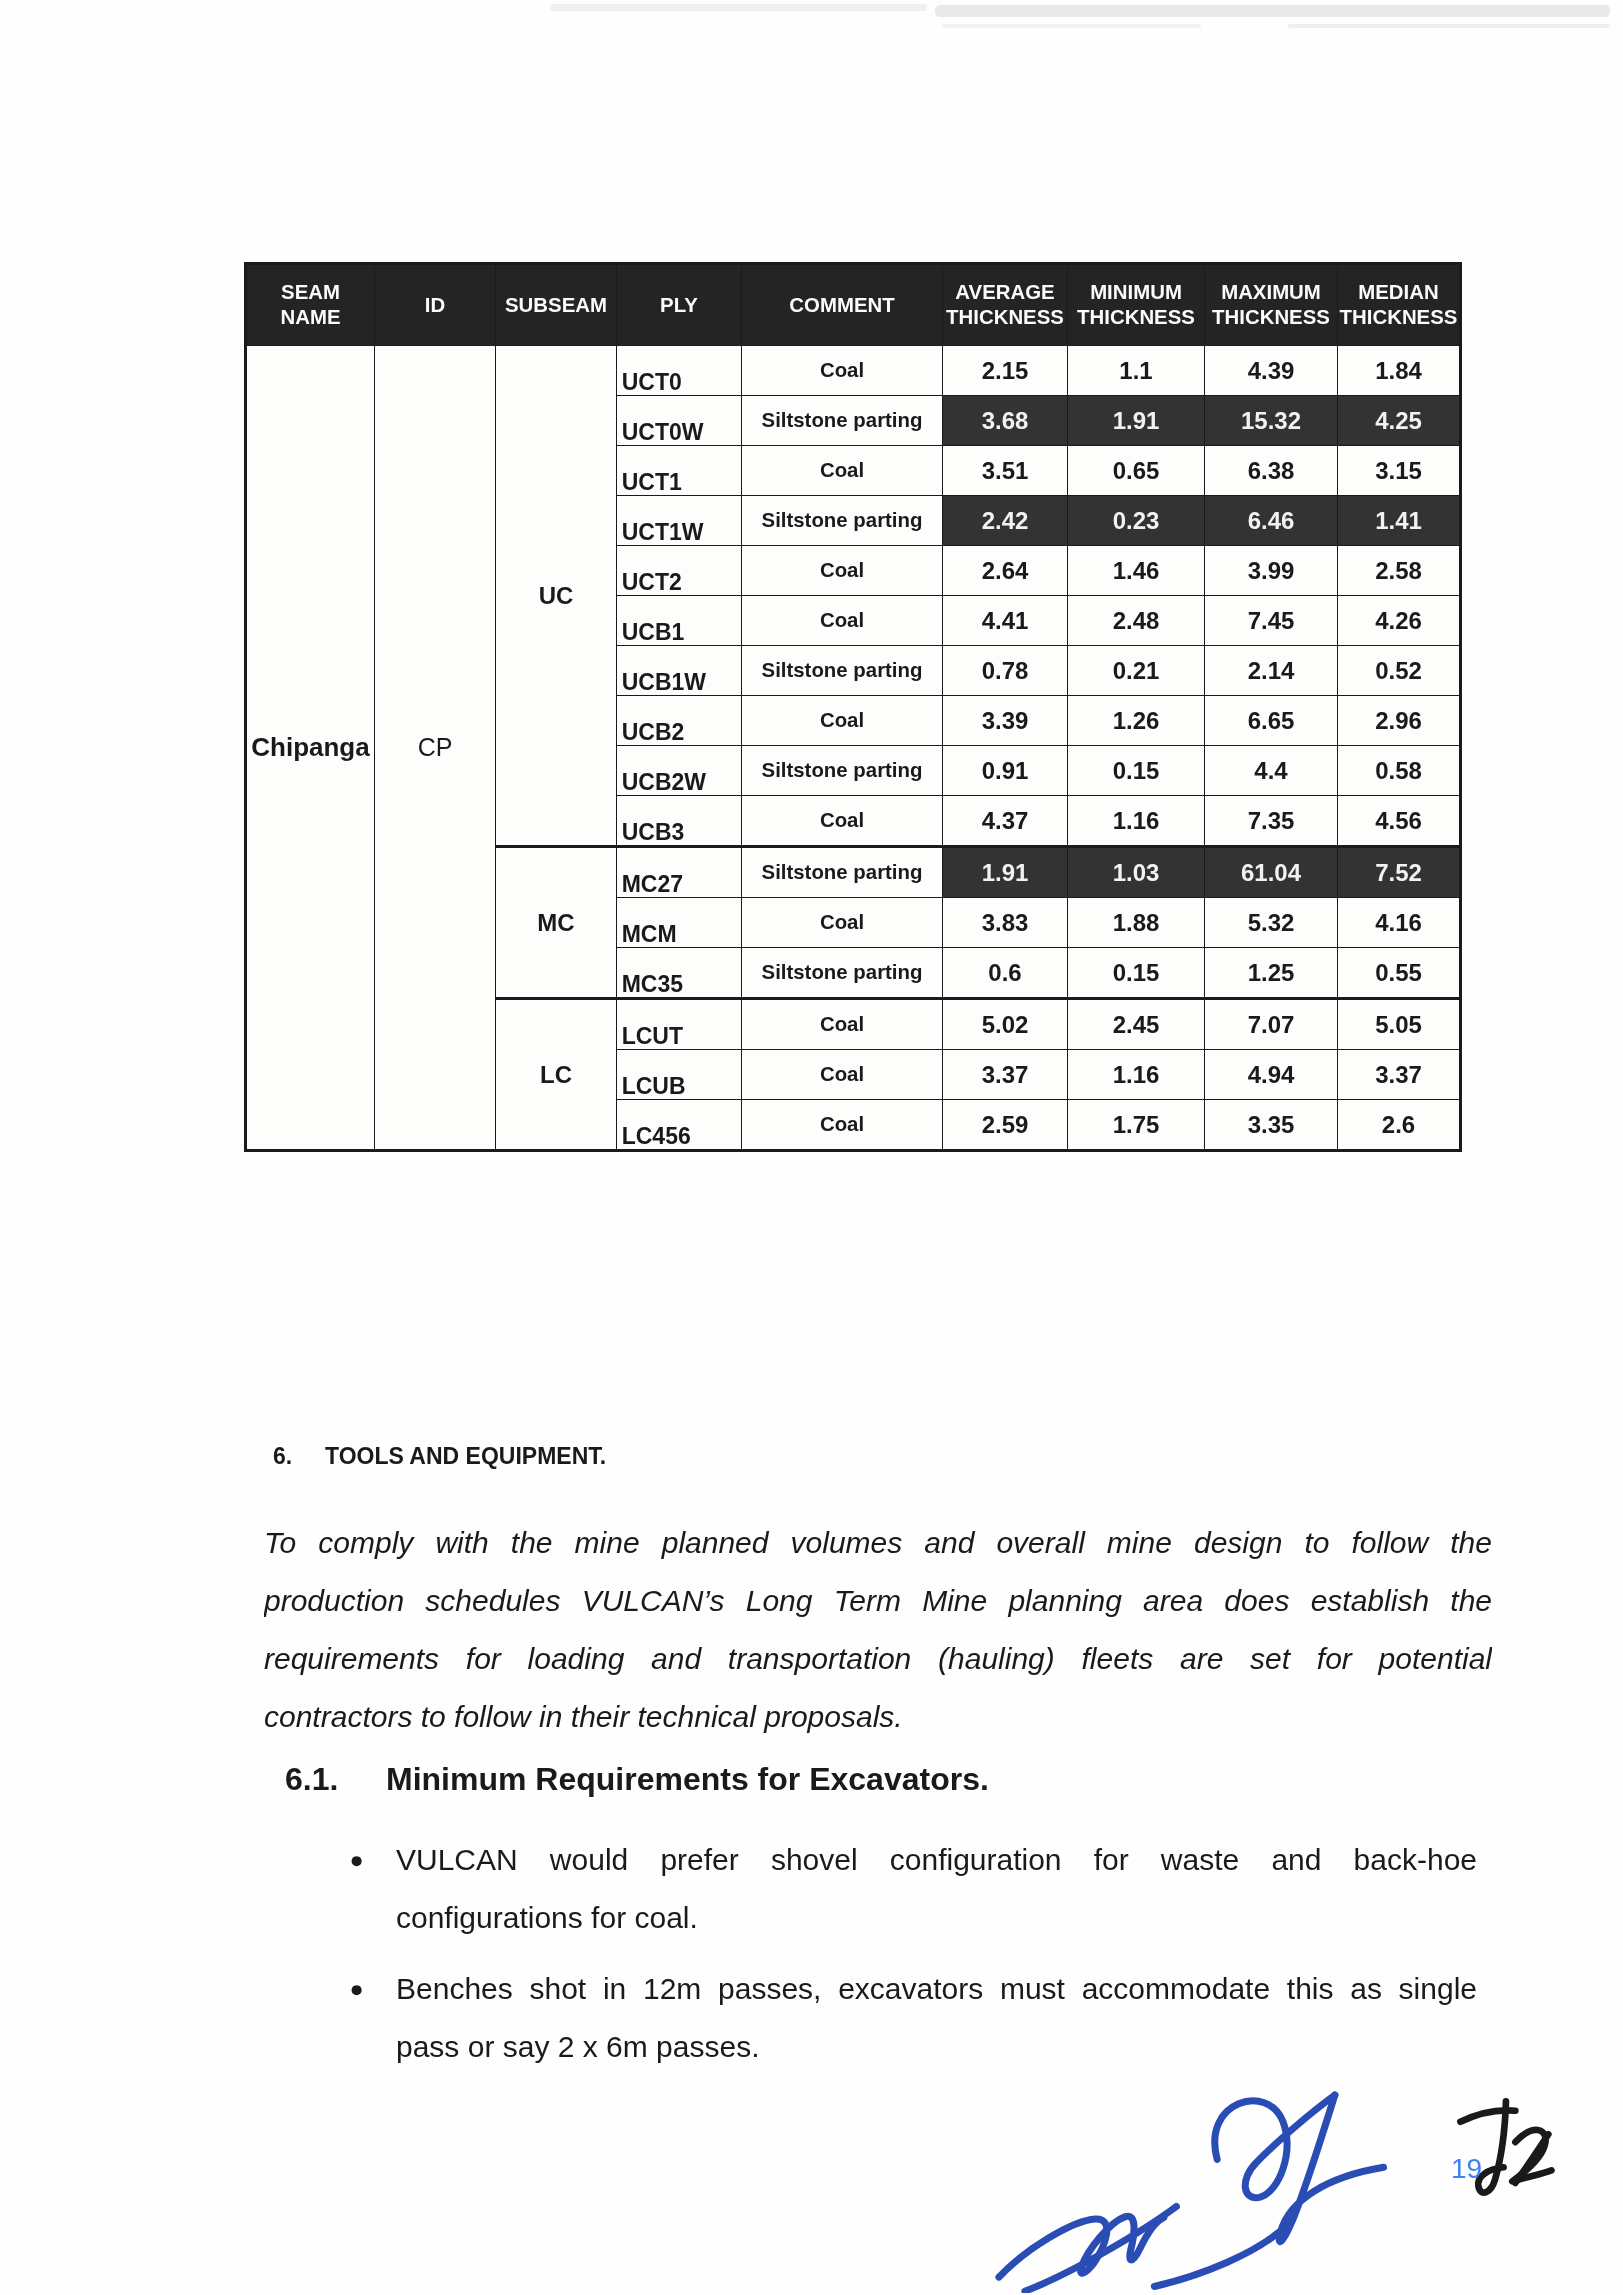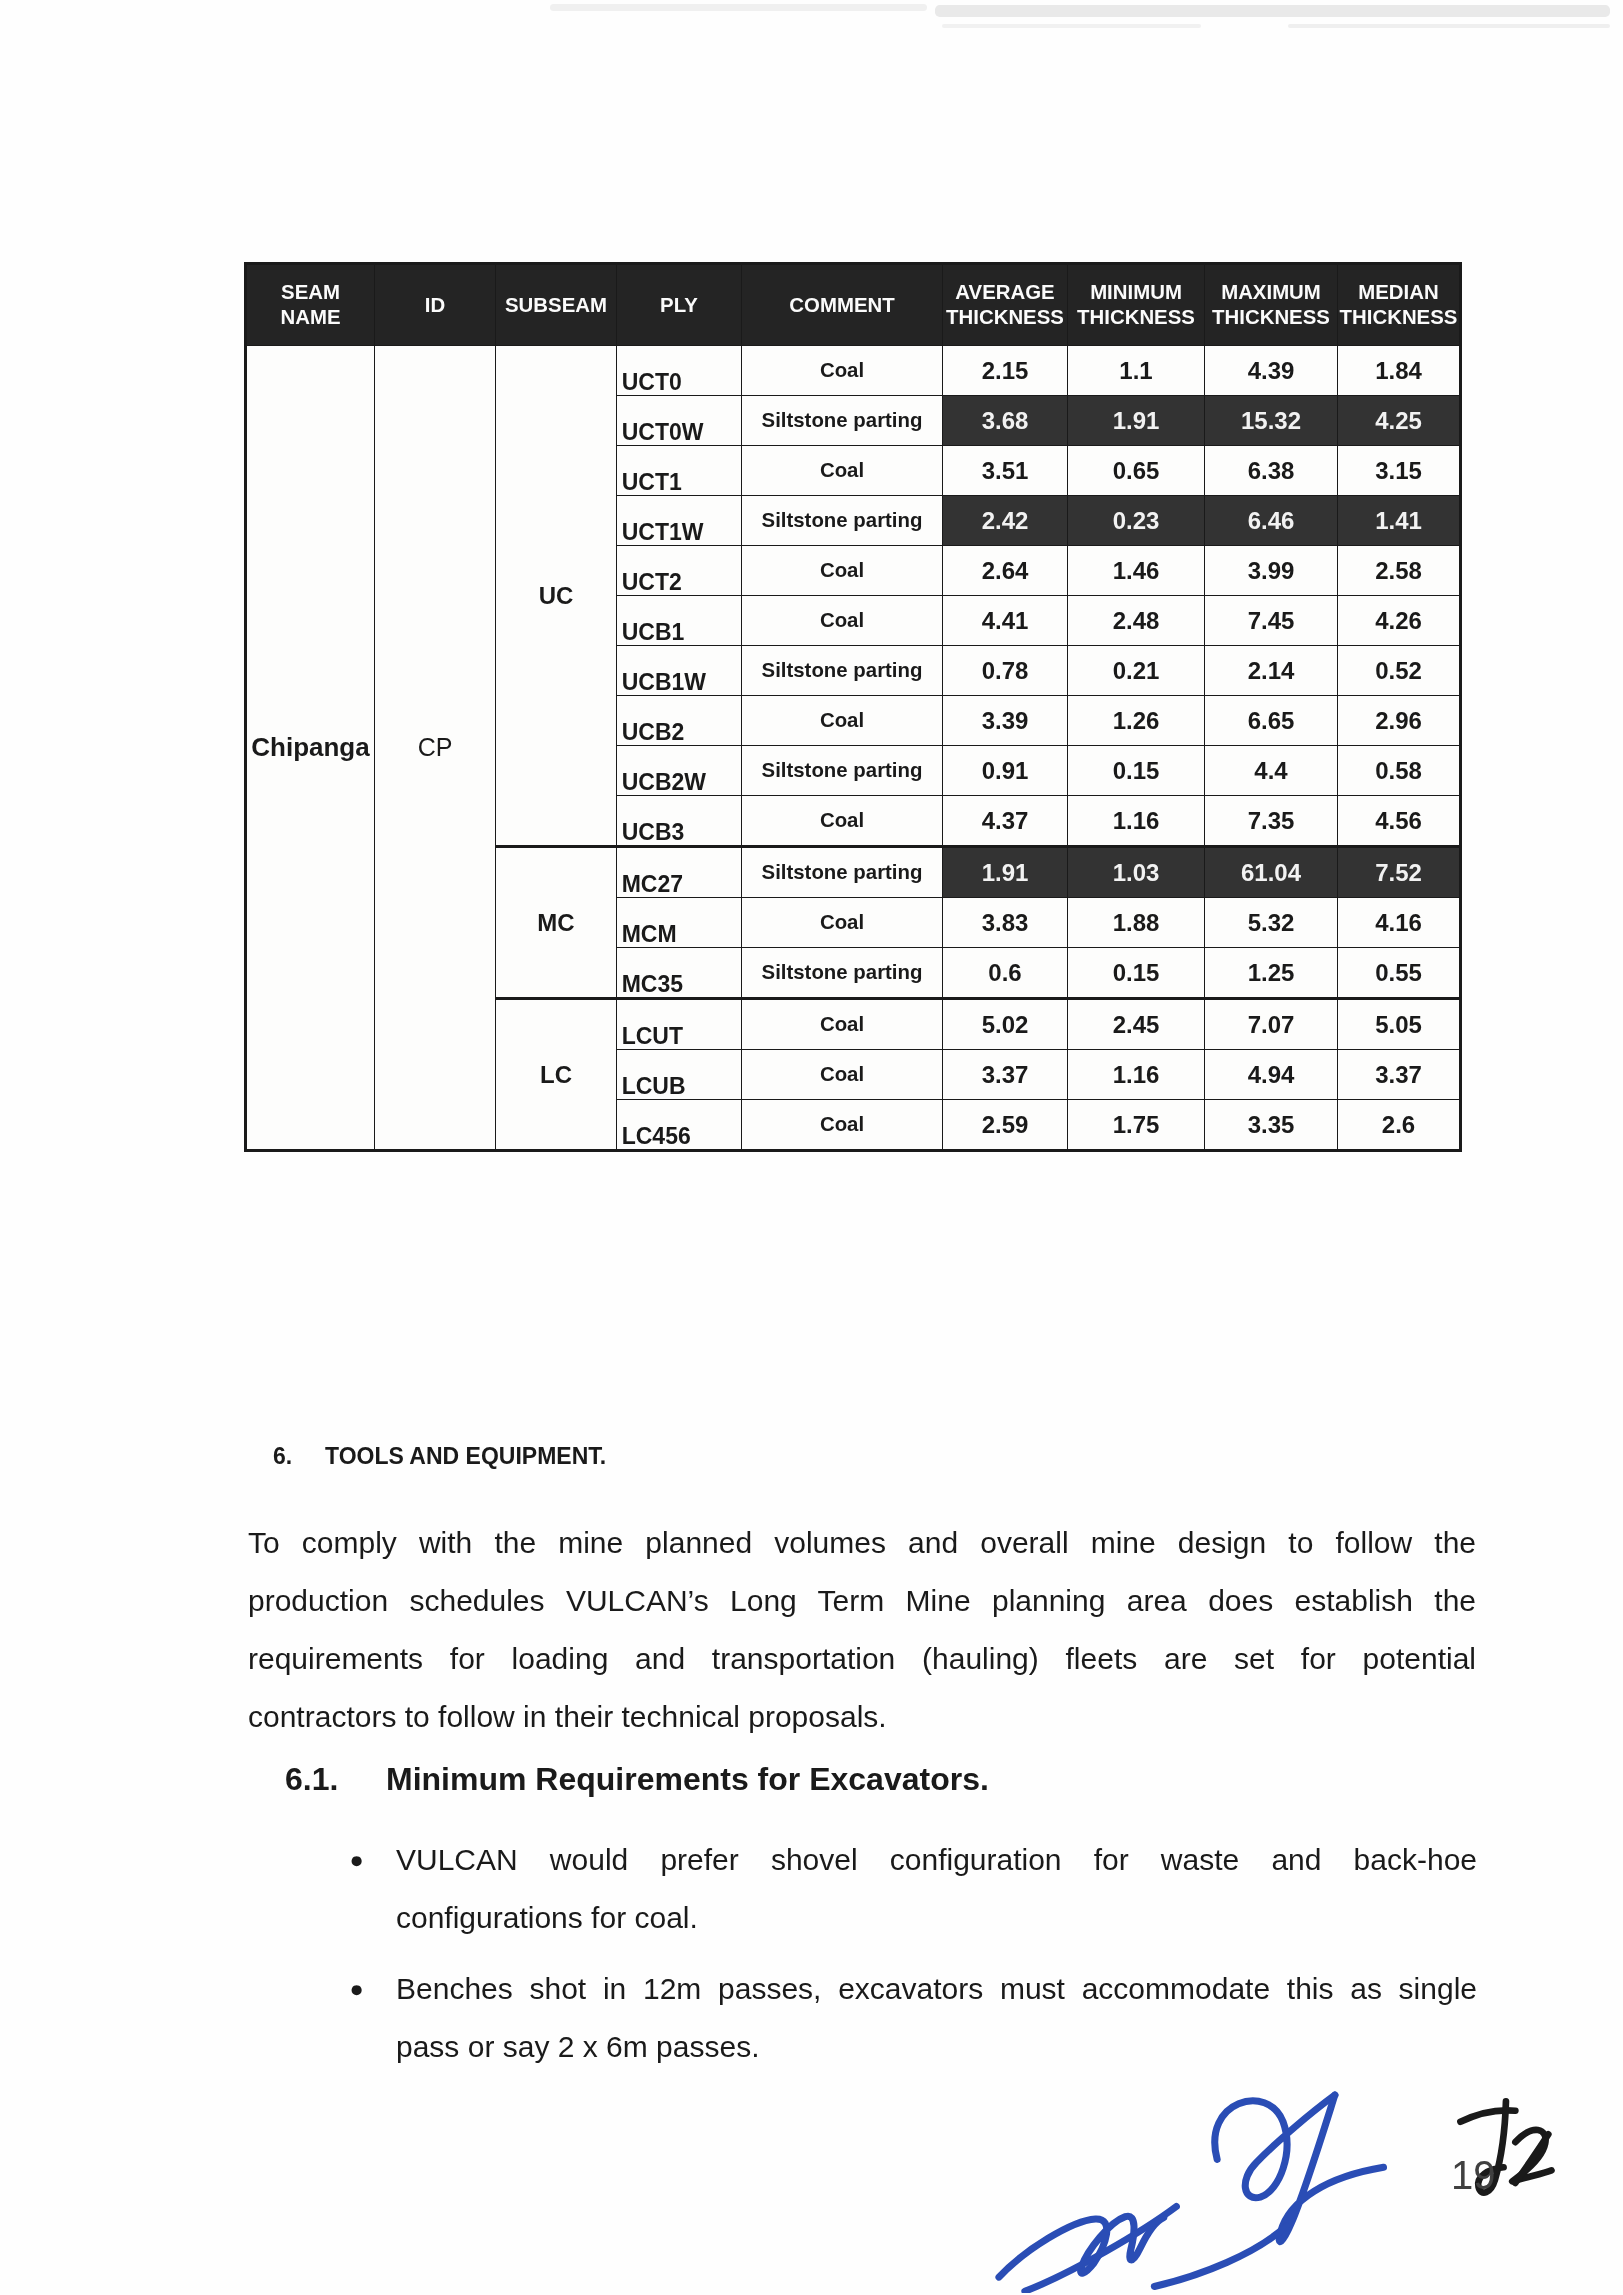--- a/index.html
+++ b/index.html
@@ -38,36 +38,36 @@
   tr.group-start td { border-top:3.1px solid var(--table-border,#161616); }
 
   
   .figure-caption { position:absolute; left:248px; top:1235px; width:1228px;
     font-size:30px; line-height:90px; text-align:center; white-space:nowrap; }
   .figure-caption .cap-label { font-weight:bold; margin-right:9.4px; }
 
   .section-heading { position:absolute; left:273px; top:1443px; font-size:23px; font-weight:bold; white-space:nowrap; }
   .section-heading .sec-num { display:inline-block; width:52px; }
 
-  .body-paragraph { position:absolute; left:248px; top:1514px; width:1228px; font-size:30px; }
+  .body-paragraph { position:absolute; left:264px; top:1514px; width:1228px; font-size:30px;font-style:italic; }
   .tline { height:58px; line-height:58px; white-space:nowrap; }
   .jl { text-align:justify; text-align-last:justify; white-space:normal; overflow:hidden; height:58px; }
   .ll { text-align:left; }
 
   .subsection-heading { position:absolute; left:285px; top:1761px; font-size:32px; font-weight:bold; white-space:nowrap; }
   .subsection-heading .sub-num { display:inline-block; width:101px; font-weight:bold; }
 
   .bullet { position:absolute; left:348px; width:1129px; font-size:30px; }
   .bullet.b1 { top:1831px; }
   .bullet.b2 { top:1960px; }
   .bullet .marker { position:absolute; left:1.6px; top:0; font-size:23.6px; line-height:58px; }
   .bullet .btext { margin-left:48px; }
 
   .signature-svg { position:absolute; left:966px; top:2065px; }
-  .page-number { position:absolute; left:1451px; top:2153px; font-size:40px; color:#404040; }
+  .page-number { position:absolute; left:1451px; top:2153px; font-size:28px; color:#3b82f6; }
 </style>
 </head>
 <body>
 
 <div class="page">
 
   <div class="smudge s1"></div>
   <div class="smudge s2"></div>
   <div class="smudge s3"></div>
   <div class="smudge s4"></div>

